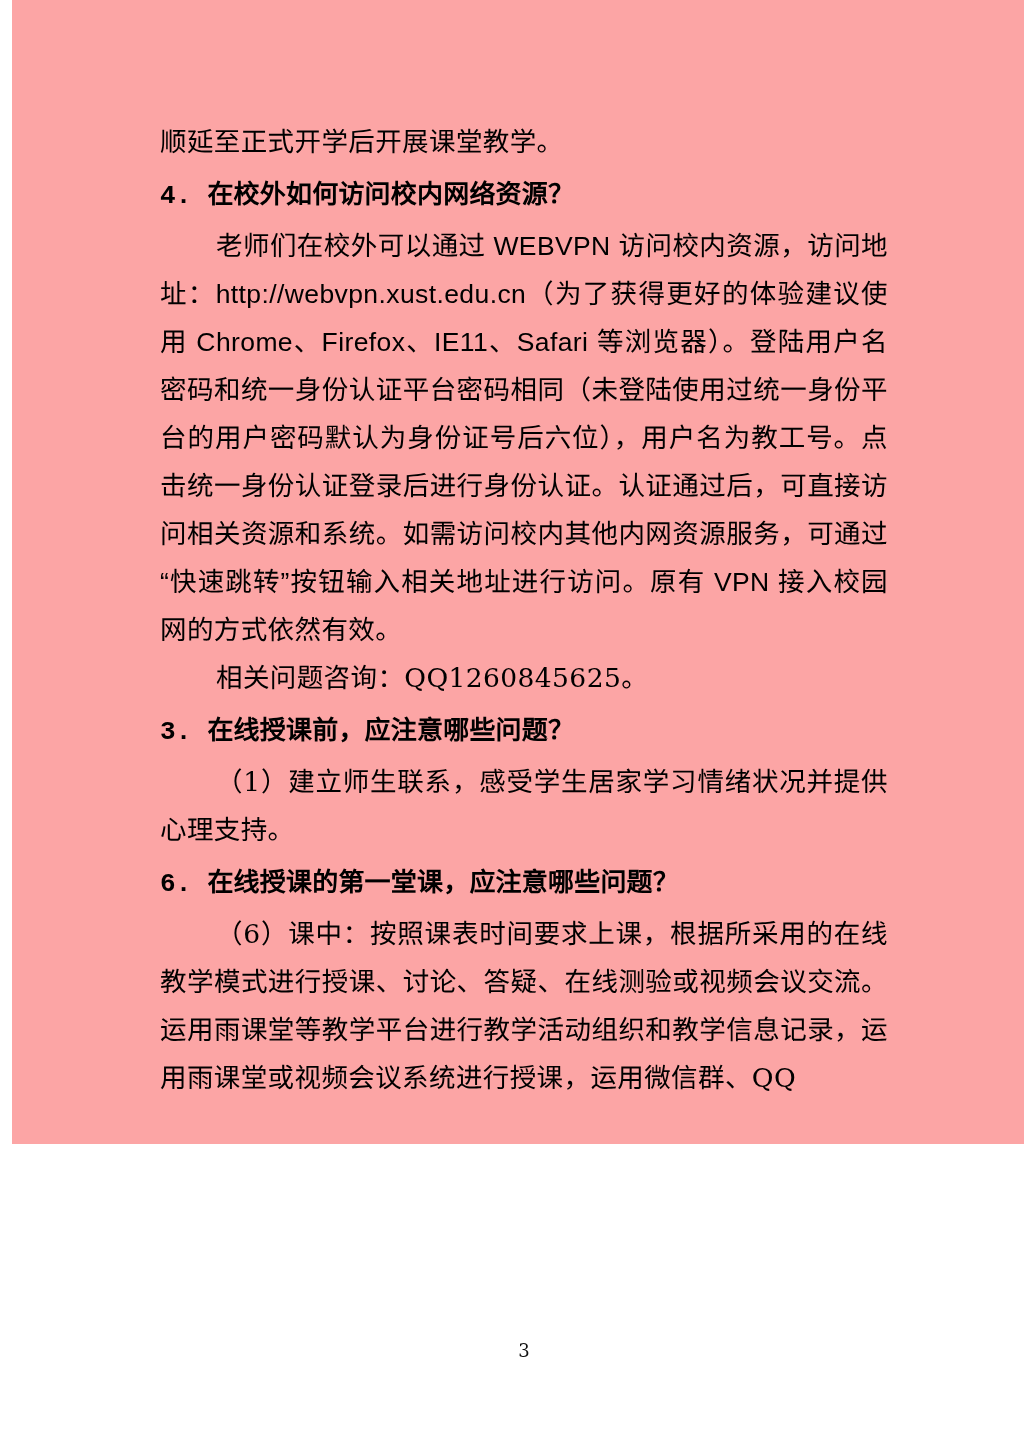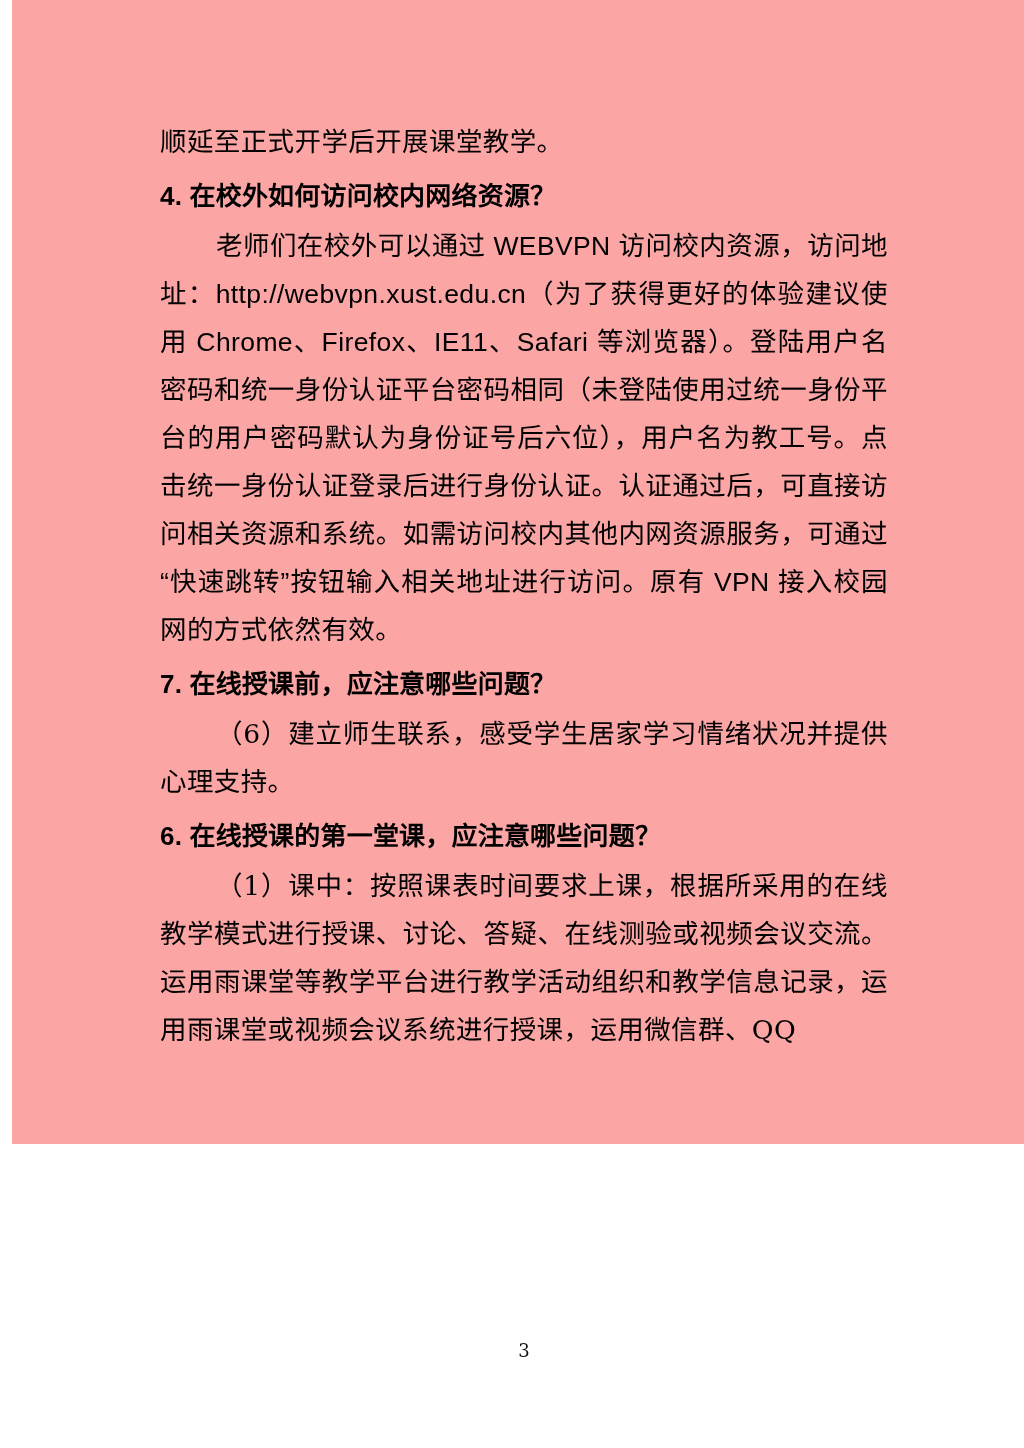--- a/index.html
+++ b/index.html
@@ -38,21 +38,21 @@
     letter-spacing: 0.4px;
     font-family: "DejaVu Serif", "Liberation Serif", serif;
   }
   .para.indent {
     text-indent: 56px;
   }
   .heading {
     font-size: 26px;
     line-height: 52px;
     font-weight: bold;
-    font-family: Liberation Sans, sans-serif;
+    font-family: Liberation Mono, monospace;
     letter-spacing: 0.2px;
     margin: 4px 0 0 0;
   }
   .page-number {
     position: absolute;
     left: 0;
     width: 1024px;
     top: 1340px;
     text-align: center;
     font-size: 18px;
@@ -68,27 +68,28 @@
 
 <div class="page">
   <div class="content">
 
     <p class="para">顺延至正式开学后开展课堂教学。</p>
 
     <h2 class="heading">4. 在校外如何访问校内网络资源？</h2>
 
     <p class="para indent mono-ish">老师们在校外可以通过 WEBVPN 访问校内资源，访问地址：http://webvpn.xust.edu.cn（为了获得更好的体验建议使用 Chrome、Firefox、IE11、Safari 等浏览器）。登陆用户名密码和统一身份认证平台密码相同（未登陆使用过统一身份平台的用户密码默认为身份证号后六位），用户名为教工号。点击统一身份认证登录后进行身份认证。认证通过后，可直接访问相关资源和系统。如需访问校内其他内网资源服务，可通过“快速跳转”按钮输入相关地址进行访问。原有 VPN 接入校园网的方式依然有效。</p>
 
+    <p class="para indent">相关问题咨询：QQ1260845625。</p>
 
-    <h2 class="heading">7. 在线授课前，应注意哪些问题？</h2>
+    <h2 class="heading">3. 在线授课前，应注意哪些问题？</h2>
 
-    <p class="para indent">（6）建立师生联系，感受学生居家学习情绪状况并提供心理支持。</p>
+    <p class="para indent">（1）建立师生联系，感受学生居家学习情绪状况并提供心理支持。</p>
 
 
     <h2 class="heading">6. 在线授课的第一堂课，应注意哪些问题？</h2>
 
 
-    <p class="para indent">（1）课中：按照课表时间要求上课，根据所采用的在线教学模式进行授课、讨论、答疑、在线测验或视频会议交流。运用雨课堂等教学平台进行教学活动组织和教学信息记录，运用雨课堂或视频会议系统进行授课，运用微信群、QQ</p>
+    <p class="para indent">（6）课中：按照课表时间要求上课，根据所采用的在线教学模式进行授课、讨论、答疑、在线测验或视频会议交流。运用雨课堂等教学平台进行教学活动组织和教学信息记录，运用雨课堂或视频会议系统进行授课，运用微信群、QQ</p>
 
   </div>
 
   <div class="page-number">3</div>
 </div>
 
 </body></html>

